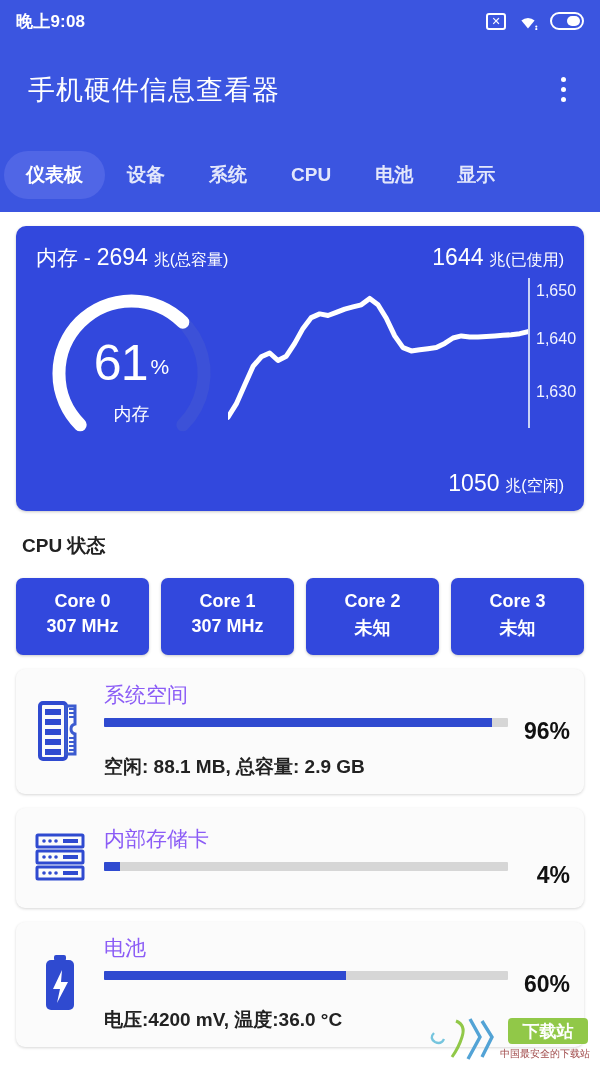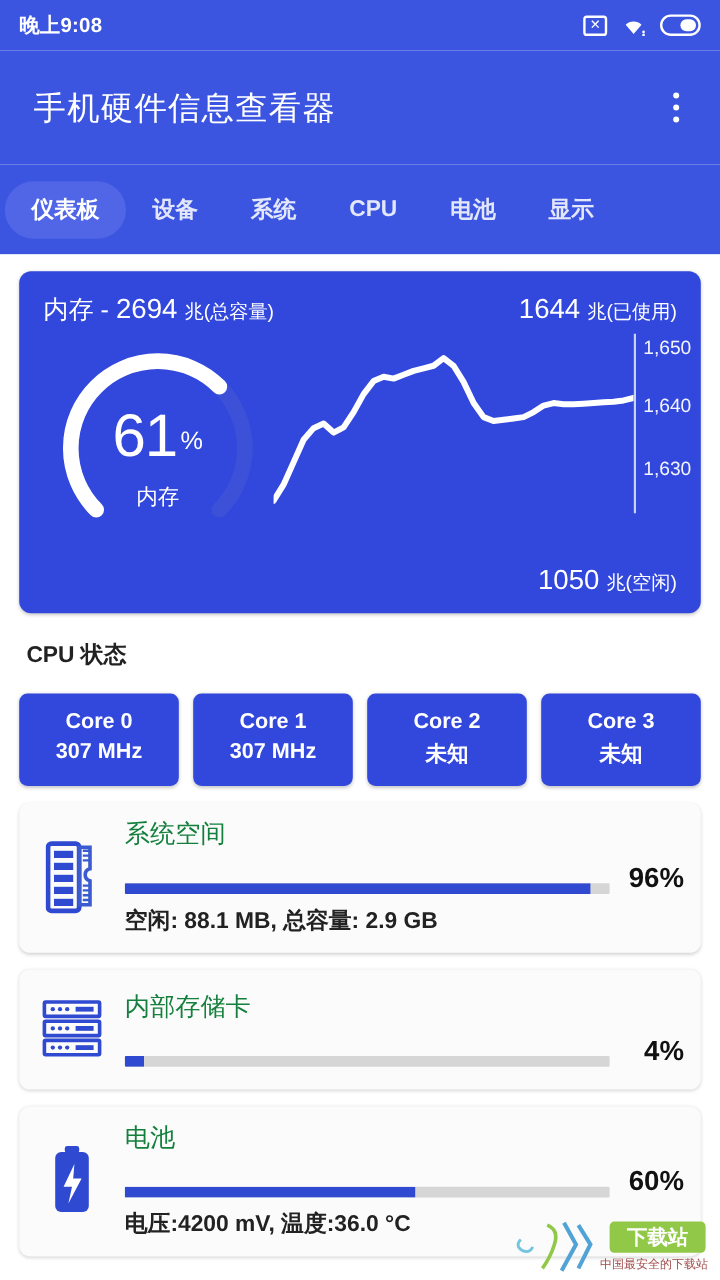--- a/index.html
+++ b/index.html
@@ -105,22 +105,22 @@
 
   
   .statcard{
     background:#fbfbfb;border-radius:9px;margin-top:14px;
     padding:12px 14px 14px 14px;display:flex;align-items:center;gap:14px;
     box-shadow:0 1px 3px rgba(0,0,0,.16);
   }
   .sc-icon{ width:60px;height:74px;flex:0 0 60px;display:flex;
             align-items:center;justify-content:center; }
   .sc-body{ flex:1; min-width:0; }
-  .sc-title{ font-size:21px;color:#15803d;margin-bottom:9px; }
-  .sc-row{ display:flex;align-items:flex-end;}
+  .sc-title{ font-size:21px;color:#8b5cf6;margin-bottom:9px; }
+  .sc-row{ display:flex;align-items:flex-start;}
   .bar{ flex:1;height:9px;background:#d6d6d6;border-radius:1px;overflow:hidden; }
   .bar > i{ display:block;height:100%;background:#2f4ad0; }
   .sc-pct{ font-size:23px;font-weight:bold;color:#111;width:62px;text-align:right; }
   .sc-sub{ font-size:19px;color:#222;font-weight:bold;margin-top:9px; }
 
   
   .watermark{
     position:absolute; right:8px; bottom:4px; width:166px; height:48px;
     pointer-events:none; opacity:.95;
   }

